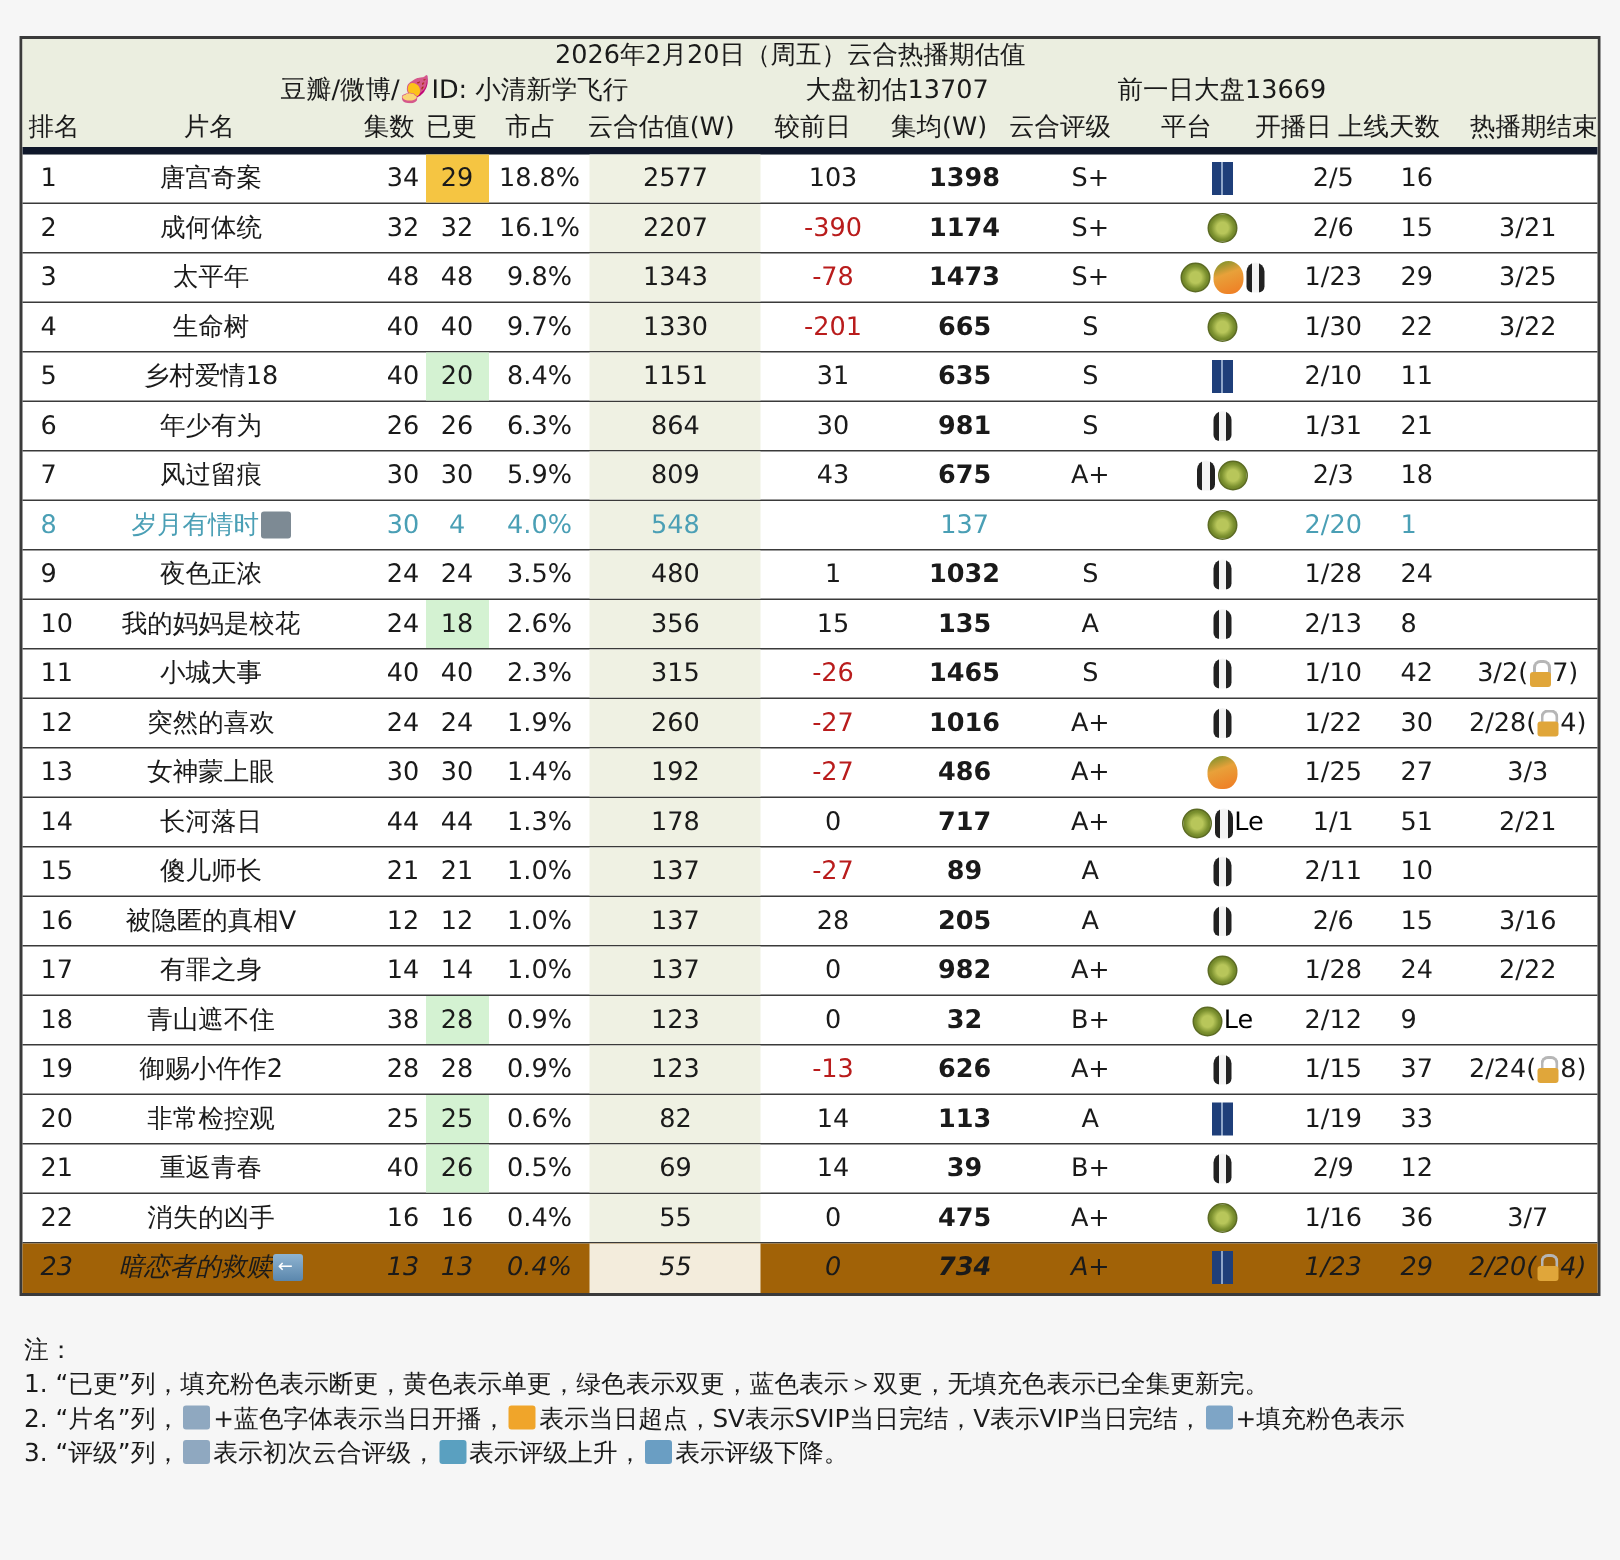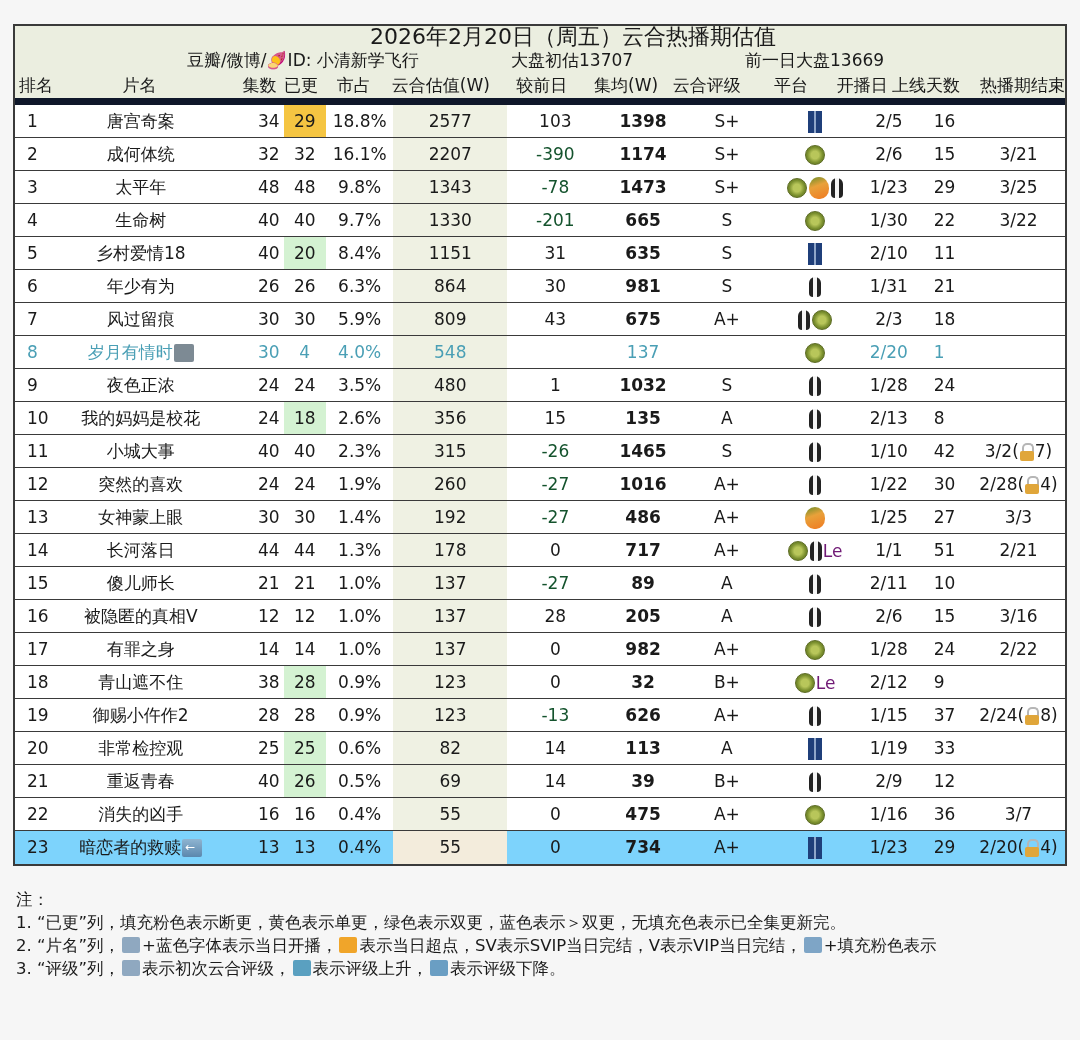--- a/index.html
+++ b/index.html
@@ -11,28 +11,28 @@
   }
   .sheet {
     position: absolute; left: 13px; top: 24px;
     width: 1054px;
     border: 2px solid #3a3a3a;
     background: #ffffff;
     box-sizing: border-box;
   }
   .head { background: #ebeee0; }
   .title-line {
-    height: 22px; line-height: 22px; font-size: 22px;
+    height: 22px; line-height: 22px; font-size: 17px;
     position: relative;
   }
   .title-line .t { position: absolute; left: 355px; }
   .meta-line { height: 24px; line-height: 24px; font-size: 17px; position: relative; }
   .meta-line span { position: absolute; }
   .colhdr { display: flex; height: 26px; line-height: 26px; font-size: 17px;
-    border-bottom: 7px solid #0f172a; }
+    border-bottom: 5px solid #0f172a; }
   .colhdr div { text-align: center; white-space: nowrap; }
   .row { display: flex; height: 33px; line-height: 33px; font-size: 17px;
     border-bottom: 1.5px solid #3a3a3a; box-sizing: border-box; }
   .row:last-child { border-bottom: none; }
   .row div { text-align: center; white-space: nowrap; box-sizing: border-box; }
   .c-rank { width: 40px; text-align: left !important; padding-left: 12px; }
   .c-name { width: 180px; }
   .c-eps { width: 58px; text-align: right !important; padding-right: 4px; }
   .c-upd { width: 44px; }
   .c-share { width: 70px; }
@@ -43,39 +43,39 @@
   .c-plat { width: 90px; }
   .c-date { width: 64px; }
   .c-days { width: 60px; text-align: left !important; padding-left: 14px; }
   .c-end { width: 90px; text-align: center; padding-right: 6px; }
   .colhdr .c-avg { font-weight: normal; }
   .colhdr .c-rank { padding-left: 4px; }
   .colhdr .c-eps { text-align: right !important; }
   .colhdr .c-days { padding-left: 0; text-align: center !important; }
   .colhdr .c-end { text-align: center !important; padding-right: 0; margin-left: 28px;}
   .row .c-val { background: #eff1e3; }
-  .neg { color: #14532d; }
+  .neg { color: #b91c1c; }
   .fill-yellow { background: #f5c542; }
   .fill-green { background: #d4f2d2; }
   .row.new-show { color: #4a9fb5; }
   .row.new-show .c-avg { font-weight: normal; }
-  .row.ended { background: #7dd3fc; }
+  .row.ended { background: #a16207; font-style: italic; }
   .row.ended .c-val { background: #f3ecdc; }
   .pl { display: inline-block; vertical-align: middle; margin: 0 1px; }
   .kiwi { width: 20px; height: 20px; border-radius: 50%;
     background: radial-gradient(circle, #b8c65a 30%, #7a8f2e 60%, #5a6e1e 100%);
     border: 1px solid #5c6b24; box-sizing: border-box; }
   .mango { width: 20px; height: 22px; border-radius: 50% 50% 45% 45%;
     background: linear-gradient(160deg, #6a8f2a 0%, #e8a13a 40%, #f07a22 100%); }
   .penguin { width: 12px; height: 20px; border-radius: 6px 6px 4px 4px;
     background: linear-gradient(90deg, #222 0%, #222 30%, #f4f4f4 30%, #f4f4f4 70%, #222 70%); }
   .iqiyi { width: 10px; height: 22px; background: #1f3f7a;
     border-left: 2px solid #1f3f7a; border-right: 2px solid #1f3f7a;
     background: linear-gradient(90deg, #1f3f7a 0%, #1f3f7a 40%, #8fa6c9 40%, #8fa6c9 55%, #1f3f7a 55%); }
-  .le { color: #701a75; font-size: 17px; vertical-align: middle; }
+  .le { color: #000000; font-size: 17px; vertical-align: middle; }
   .tv-badge { display: inline-block; width: 20px; height: 18px; vertical-align: middle;
     background: #7d8a94; border-radius: 2px; margin-left: 1px; }
   .end-badge { display: inline-block; width: 20px; height: 18px; vertical-align: middle;
     background: linear-gradient(180deg, #8fb4d1 0%, #5b87ad 100%); border-radius: 2px; margin-left: 1px;
     position: relative; }
   .end-badge::after { content: "←"; position: absolute; left: 3px; top: -8px; color: #fff; font-size: 12px; }
   .lock { display: inline-block; width: 14px; height: 18px; vertical-align: middle;
     position: relative; margin: 0 1px; }
   .lock::before { content: ""; position: absolute; left: 2px; top: 0; width: 8px; height: 8px;
     border: 2px solid #b6b6b6; border-bottom: none; border-radius: 5px 5px 0 0; }
@@ -93,21 +93,21 @@
 </head>
 <body>
 
 <div class="sheet">
   <div class="head">
     <div class="title-line">
         <span class="t">2026年2月20日（周五）云合热播期估值</span>
       </div>
     <div class="meta-line">
       <span style="left:172px">豆瓣/微博/🍠ID: 小清新学飞行</span>
-      <span style="left:496px">大盘初估13707</span>
+      <span style="left:522px">大盘初估13707</span>
       <span style="left:730px">前一日大盘13669</span>
     </div>
     <div class="colhdr">
       <div class="c-rank">排名</div>
       <div class="c-name">片名</div>
       <div class="c-eps">集数</div>
       <div class="c-upd">已更</div>
       <div class="c-share">市占</div>
       <div class="c-val">云合估值(W)</div>
       <div class="c-diff">较前日</div>

